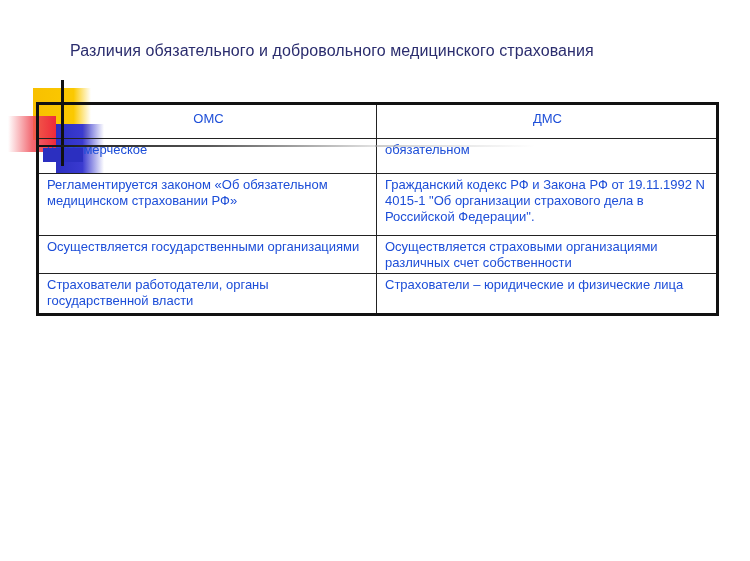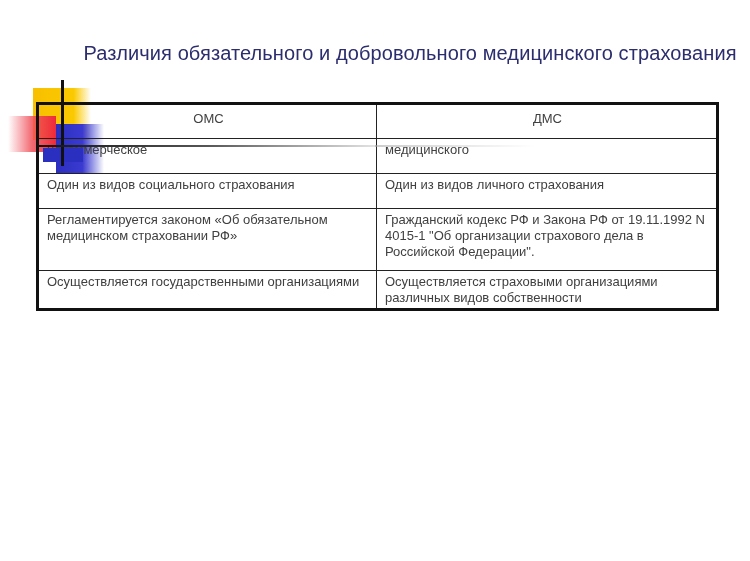--- a/index.html
+++ b/index.html
@@ -1,28 +1,28 @@
 <!DOCTYPE html>
 <html><head>
   <meta charset="utf-8">
   <style>
     html, body { margin:0; padding:0; background:#ffffff; }
     body { width:750px; height:561px; position:relative; overflow:hidden; font-family:"Liberation Sans", sans-serif; }
-    .title { position:absolute; left:0; top:42px; width:750px; text-align:center; padding-left:70px; box-sizing:border-box; font-size:20px; color:#2b2d6e; letter-spacing:0.1px; }
+    .title { position:absolute; left:0; top:42px; width:750px; text-align:left; padding-left:70px; box-sizing:border-box; font-size:16px; color:#2b2d6e; letter-spacing:0.1px; }
     .deco { position:absolute; }
     .deco-yellow { left:33px; top:88px; width:58px; height:52px; background:linear-gradient(to right, #f8c000 0%, #fbc900 70%, rgba(255,230,120,0.0) 100%); }
     .deco-red { left:8px; top:116px; width:48px; height:36px; background:linear-gradient(to right, rgba(255,255,255,0) 0%, rgba(240,80,90,0.85) 50%, #ee2a3a 100%); }
     .deco-blue { left:56px; top:124px; width:48px; height:50px; background:linear-gradient(to right, #2b2fc0 0%, #3a3ad0 55%, rgba(80,90,220,0) 100%); }
     .deco-blue2 { left:43px; top:148px; width:40px; height:14px; background:#2b2fc0; }
     .deco-vline { left:61px; top:80px; width:3px; height:86px; background:#111; }
     .deco-hline { left:36px; top:145px; width:340px; height:2px; background:linear-gradient(to right, #111 0%, #555 50%, rgba(200,200,200,0.5) 100%); }
     .deco-hline2 { left:375px; top:145px; width:160px; height:2px; background:linear-gradient(to right, rgba(170,170,170,0.6) 0%, rgba(230,230,230,0) 100%); }
 
     table.cmp { position:absolute; left:36px; top:102px; width:680px; border-collapse:collapse; border:3px solid #111; table-layout:fixed; }
-    table.cmp td, table.cmp th { border:1px solid #222; vertical-align:top; font-size:13px; line-height:16px; color:#404040; padding:3px 6px 2px 8px; font-weight:normal; text-align:left; background:transparent; }
+    table.cmp td, table.cmp th { border:1px solid #222; vertical-align:top; font-size:13px; line-height:16px; color:#1d4ed8; padding:3px 6px 2px 8px; font-weight:normal; text-align:left; background:transparent; }
     table.cmp th { text-align:center; padding-top:6px; }
     col.c1 { width:339px; }
     col.c2 { width:341px; }
     tr.h0 { height:35px; }
     tr.r1 { height:35px; }
     tr.r2 { height:35px; }
     tr.r3 { height:35px; }
     tr.r4 { height:62px;margin-top:29px; }
     tr.r5 { height:38px;margin-top:36px; }
     tr.r6 { height:47px; }
@@ -44,33 +44,33 @@
       <col class="c1">
       <col class="c2">
     </colgroup>
   <tbody>
       <tr class="h0">
     <th>ОМС</th>
     <th>ДМС</th>
   </tr>
   <tr class="r1">
     <td>некоммерческое</td>
-    <td>медицинского</td>
-  </tr>
-  <tr class="r2">
-    <td>Один из видов социального страхования</td>
-    <td>Один из видов личного страхования</td>
+    <td>обязательном</td>
   </tr>
   <tr class="r4">
     <td>Регламентируется законом «Об обязательном медицинском страховании РФ»</td>
     <td>Гражданский кодекс РФ и Закона РФ от 19.11.1992 N 4015-1 "Об организации страхового дела в Российской Федерации".</td>
   </tr>
   <tr class="r5">
     <td>Осуществляется государственными организациями</td>
-    <td>Осуществляется страховыми организациями различных видов собственности</td>
+    <td>Осуществляется страховыми организациями различных счет собственности</td>
+  </tr>
+  <tr class="r7">
+    <td>Страхователи работодатели, органы государственной власти</td>
+    <td>Страхователи – юридические и физические лица</td>
   </tr>
 </tbody>
   </table>
 
 <div class="deco deco-blue2"></div>
 <div class="deco deco-vline"></div>
 <div class="deco deco-hline"></div>
 <div class="deco deco-hline2"></div>
 
 </body></html>

